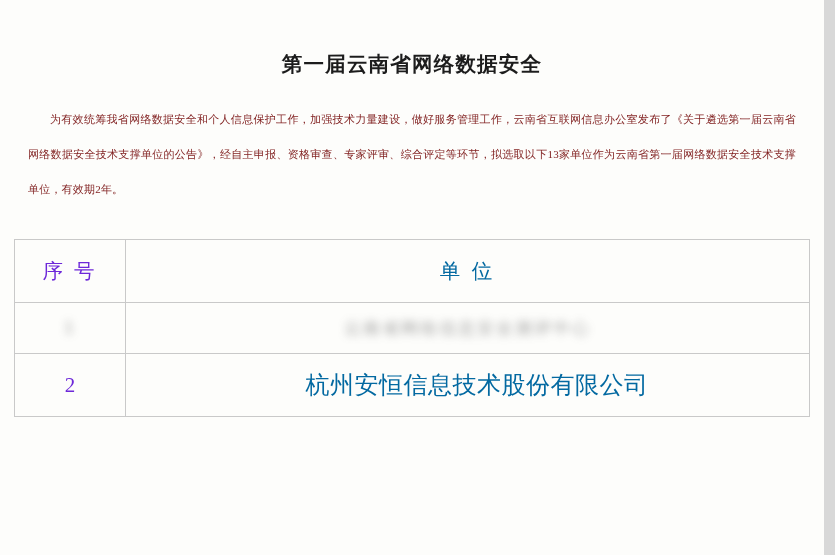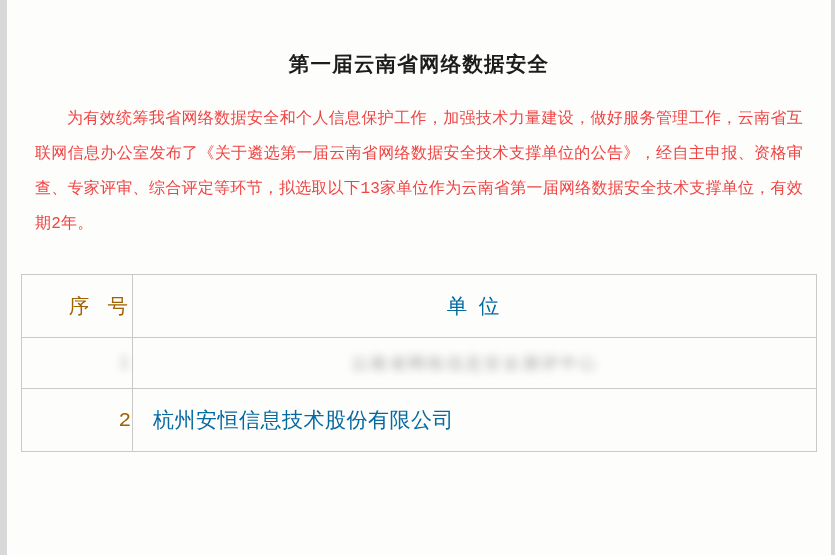--- a/index.html
+++ b/index.html
@@ -8,21 +8,21 @@
     background: #d8d8d8;
   }
   body {
     width: 835px;
     height: 555px;
     overflow: hidden;
     font-family: "Liberation Serif", "DejaVu Serif", serif;
   }
   .page {
     position: absolute;
-    left: 7px;
+    left: 0;
     top: 0;
     width: 824px;
     height: 555px;
     background: #fdfdfb;
     box-sizing: border-box;
     padding: 0;
     overflow: hidden;
   }
   .title-block {
     padding-top: 48px;
@@ -31,27 +31,27 @@
   .title-line {
     font-size: 20.5px;
     font-weight: bold;
     color: #1c1c1c;
     letter-spacing: 1.2px;
     line-height: 32px;
     font-family: "Liberation Sans", "DejaVu Sans", sans-serif;
   }
   .body-block {
     margin: 22px 28px 0 28px;
-    font-size: 16px;
-    color: #ef4444;
+    font-size: 11px;
+    color: #7f1d1d;
     line-height: 35px;
     text-align: justify;
     text-justify: inter-ideograph;
     letter-spacing: 0.2px;
-    font-family: Liberation Mono, monospace;
+    font-family: Liberation Serif, serif;
   }
   .body-block p {
     margin: 0;
     text-indent: 2em;
   }
   .table-wrap {
     margin: 32px 14px 0 14px;
     border-top: 1px solid #c9c9c9;
     border-left: 1px solid #c9c9c9;
     border-right: 1px solid #c9c9c9;
@@ -65,24 +65,24 @@
     border-bottom: 1px solid #c9c9c9;
     border-right: 1px solid #c9c9c9;
     height: 60px;
     vertical-align: middle;
   }
   table.listing td:last-child {
     border-right: none;
   }
   .col-no {
     width: 108px;
-    text-align: right;
+    text-align: center;
     font-size: 20px;
-    color: #a16207;
-    font-family: Liberation Mono, monospace;
+    color: #6d28d9;
+    font-family: Liberation Serif, serif;
   }
   .col-unit {
     text-align: center;
     font-size: 20px;
     color: #0369a1;
     font-family: "Liberation Sans", "DejaVu Sans", sans-serif;
   }
   .hdr .col-no, .hdr .col-unit {
     font-size: 20.5px;
     letter-spacing: 3px;
@@ -95,22 +95,22 @@
     opacity: 0.55;
     color: #555;
     font-size: 17px;
     letter-spacing: 2px;
     font-family: "Liberation Sans", "DejaVu Sans", sans-serif;
   }
   .row-main .col-no {
     font-size: 21px;
   }
   .row-main .col-unit {
-    font-size: 21px;
-    text-align: left;
+    font-size: 24px;
+    text-align: center;
     padding-left: 20px;
     letter-spacing: 0.5px;
   }
 </style>
 </head>
 <body>
 
 <div class="page">
 
   <div class="title-block">

